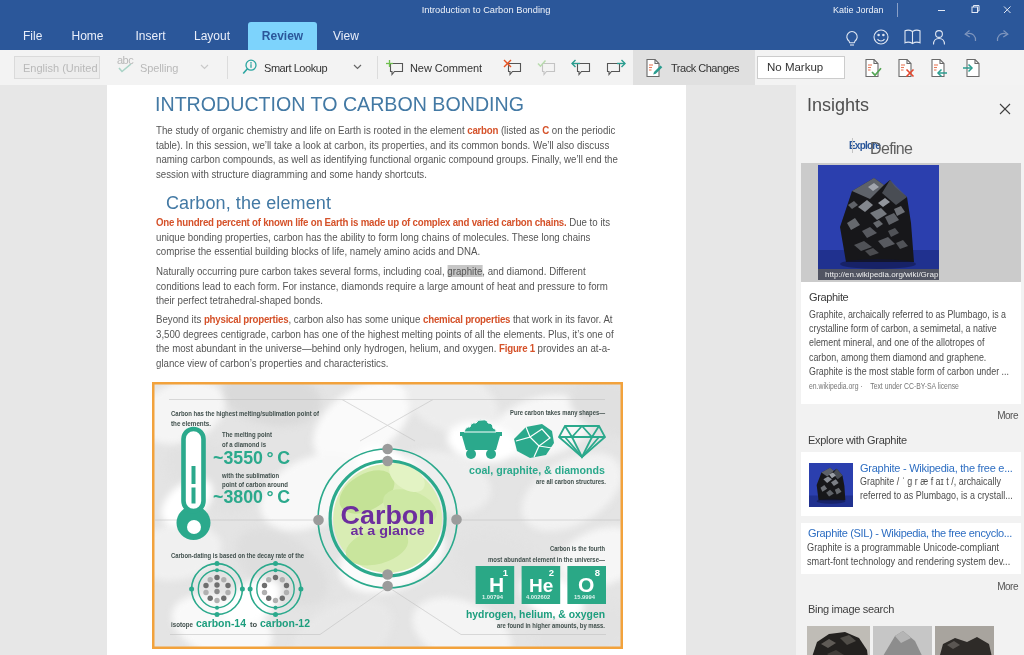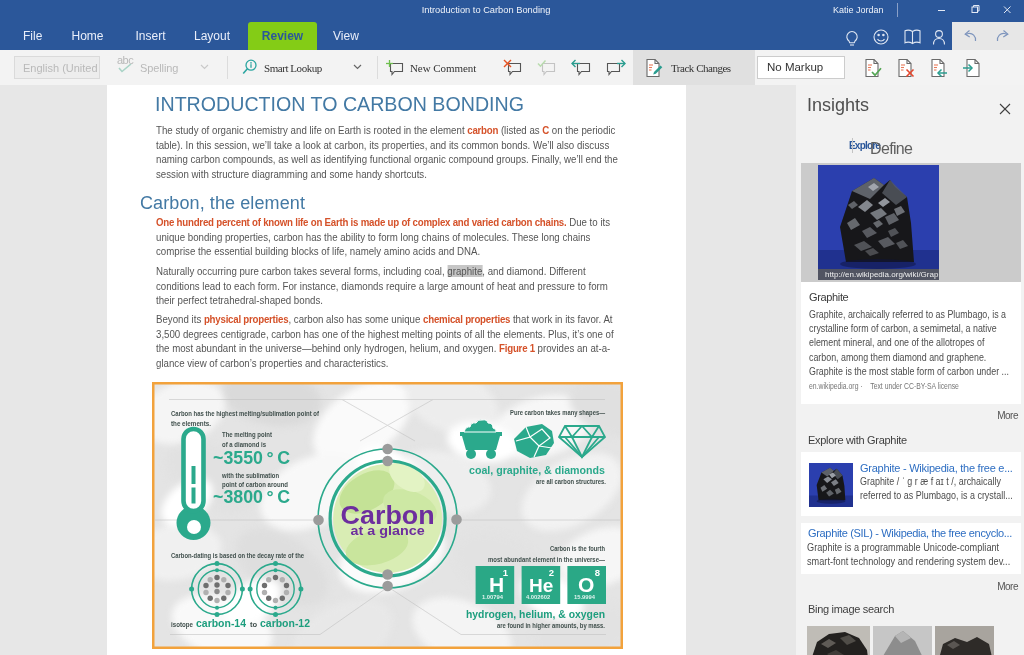--- a/index.html
+++ b/index.html
@@ -3,28 +3,28 @@
 <style>
   html,body{margin:0;padding:0;}
   body{width:1024px;height:655px;overflow:hidden;font-family:"Liberation Sans",sans-serif;}
   #root{position:absolute;top:0;left:0;width:1024px;height:655px;background:#e7e7e7;overflow:hidden;}
   .abs{position:absolute;}
   
   #titlebar{top:0;left:0;width:1024px;height:22px;background:#2b579a;}
   #titlebar .doc-title{top:5px;left:0;width:972px;text-align:center;font-size:9.3px;color:#eef2f9;}
   #titlebar .user{top:5px;left:833px;font-size:9px;color:#eef2f9;}
   
-  #menubar{top:22px;left:0;width:952px;height:28px;background:#2b579a;}
+  #menubar{top:22px;left:0;width:1024px;height:28px;background:#2b579a;}
   .tab{top:7px;font-size:12px;color:#e9eefa;}
-  #revtab{top:0px;left:248px;width:69px;height:28px;background:#84cc16;border-radius:3px 3px 0 0;}
+  #revtab{top:0px;left:248px;width:69px;height:28px;background:#7dd3fc;border-radius:3px 3px 0 0;}
   #revtab span{position:absolute;top:7px;width:69px;text-align:center;color:#2b579a;font-size:12px;font-weight:bold;}
   
   #toolbar{top:50px;left:0;width:1024px;height:35px;background:#f3f3f3;}
   .tsep{top:6px;width:1px;height:23px;background:#dcdcdc;}
-  .tbtxt{font-size:11px;color:#333333;font-family:Liberation Serif, serif;}
+  .tbtxt{font-size:11px;color:#333333;}
   .tbdis{font-size:11px;color:#b9b9b9;}
   #engbox{top:6px;left:14px;width:84px;height:21px;background:#ededed;border:1px solid #dadada;overflow:hidden;}
   #engbox span{position:absolute;left:8px;top:5px;white-space:nowrap;}
   #trackseg{top:0;left:633px;width:122px;height:35px;background:#e0e0e0;}
   #nomarkup{top:6px;left:757px;width:86px;height:21px;background:#ffffff;border:1px solid #cccccc;}
   #nomarkup span{position:absolute;left:9px;top:4px;font-size:11.5px;color:#333;}
   
   #page{top:85px;left:107px;width:579px;height:570px;background:#ffffff;}
   .doctext{color:#555555;font-size:10.5px;line-height:14.5px;white-space:nowrap;transform-origin:0 0;transform:scaleX(0.9227);}
   .doctext b{color:#d5522a;letter-spacing:-0.25px;}
@@ -229,21 +229,21 @@
   </div>
 
   <div class="abs" id="page"></div>
   <h1 class="dt" style="left:155px;top:92px;">INTRODUCTION TO CARBON BONDING</h1>
   <div class="abs doctext" style="left:156px;top:123px;">
     <div>The study of organic chemistry and life on Earth is rooted in the element <b>carbon</b> (listed as <b>C</b> on the periodic</div>
     <div>table). In this session, we’ll take a look at carbon, its properties, and its common bonds. We’ll also discuss</div>
     <div>naming carbon compounds, as well as identifying functional organic compound groups. Finally, we’ll end the</div>
     <div>session with structure diagramming and some handy shortcuts.</div>
   </div>
-  <h2 class="dt" style="left:140px;top:193px;text-align:center;">Carbon, the element</h2>
+  <h2 class="dt" style="left:166px;top:193px;text-align:center;">Carbon, the element</h2>
   <div class="abs doctext" style="left:156px;top:215px;">
     <div><b>One hundred percent of known life on Earth is made up of complex and varied carbon chains.</b> Due to its</div>
     <div>unique bonding properties, carbon has the ability to form long chains of molecules. These long chains</div>
     <div>comprise the essential building blocks of life, namely amino acids and DNA.</div>
   </div>
   <div class="abs doctext" style="left:156px;top:264px;">
     <div>Naturally occurring pure carbon takes several forms, including coal, <span style="background:#c6c6c6;">graphite</span>, and diamond. Different</div>
     <div>conditions lead to each form. For instance, diamonds require a large amount of heat and pressure to form</div>
     <div>their perfect tetrahedral-shaped bonds.</div>
   </div>

